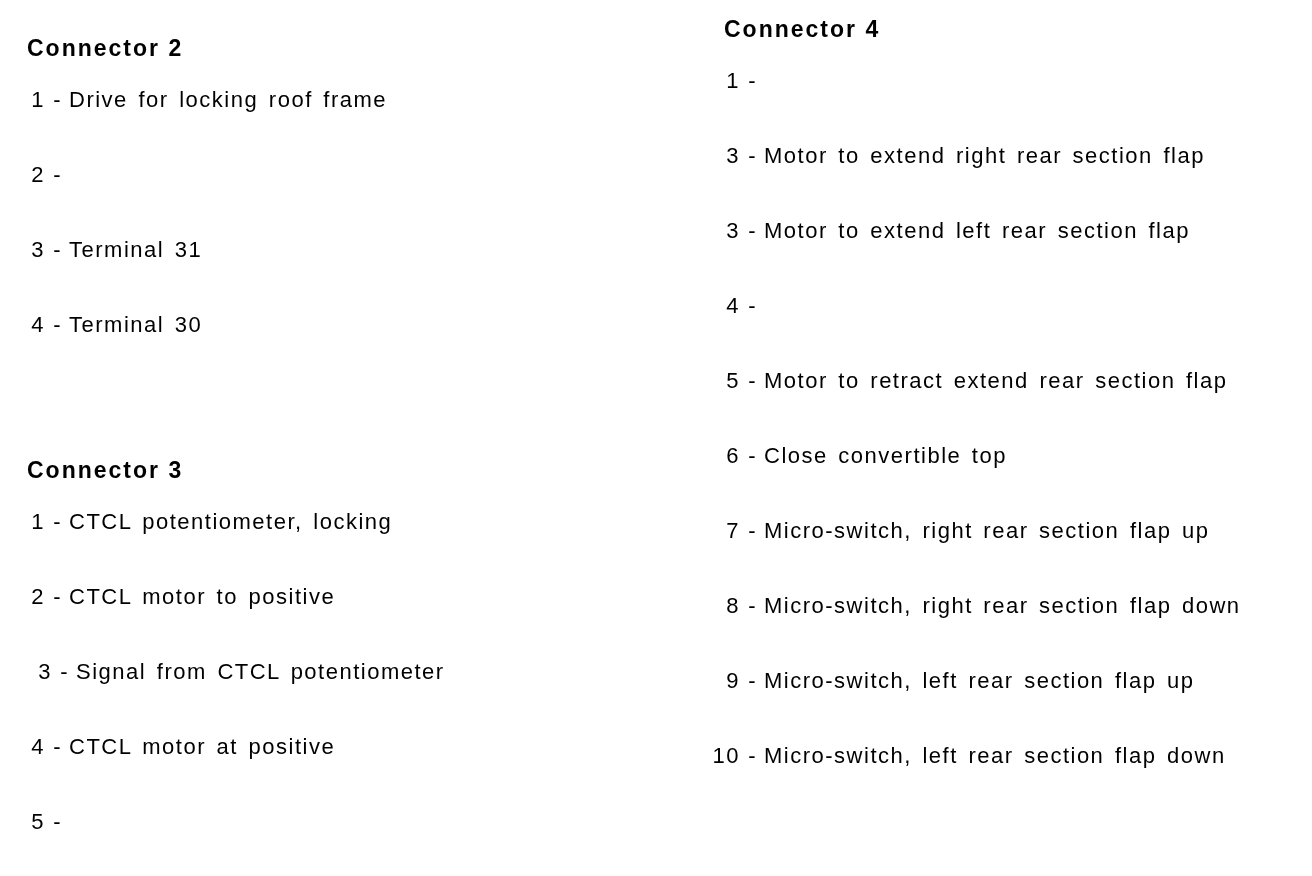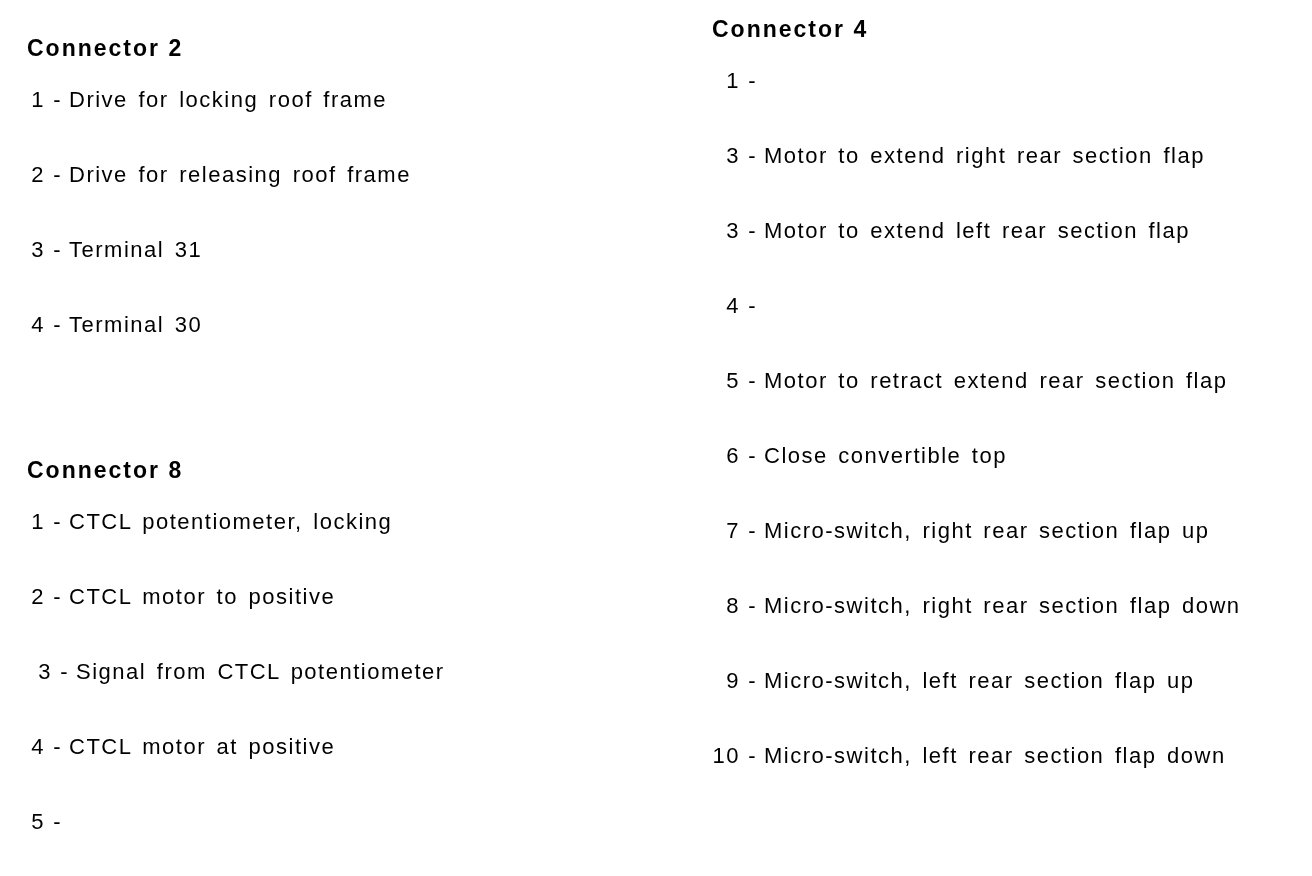--- a/index.html
+++ b/index.html
@@ -23,21 +23,21 @@
   #sec-connector-4 { left: 712px; top: 17px; }
 
   .section h2 {
     margin: 0 0 0 10px;
     font-size: 23px;
     line-height: 24px;
     font-weight: bold;
     letter-spacing: 2px;
     white-space: nowrap;
   }
-  #sec-connector-4 h2 { margin-left: 0; }
+  #sec-connector-4 h2 { margin-left: 12px; }
 
   .items {
     list-style: none;
     margin: 29px 0 0 0;
     padding: 0;
   }
   .item {
     display: flex;
     align-items: baseline;
     height: 22px;
@@ -72,39 +72,38 @@
 
         <li class="item">
           <span class="num">1</span>
           <span class="sep">-</span>
           <span class="label">Drive for locking roof frame</span>
         </li>
 
         <li class="item">
           <span class="num">2</span>
           <span class="sep">-</span>
-          <span class="label">Drive for releasing roof frame</span>
         </li>
 
         <li class="item">
           <span class="num">3</span>
           <span class="sep">-</span>
           <span class="label">Terminal 31</span>
         </li>
 
         <li class="item">
           <span class="num">4</span>
           <span class="sep">-</span>
           <span class="label">Terminal 30</span>
         </li>
       </ul>
   </section>
 
   <section class="section" id="sec-connector-3">
-    <h2>Connector 8</h2>
+    <h2>Connector 3</h2>
     <ul class="items">
 
         <li class="item">
           <span class="num">1</span>
           <span class="sep">-</span>
           <span class="label">CTCL potentiometer, locking</span>
         </li>
 
         <li class="item">
           <span class="num">2</span>

